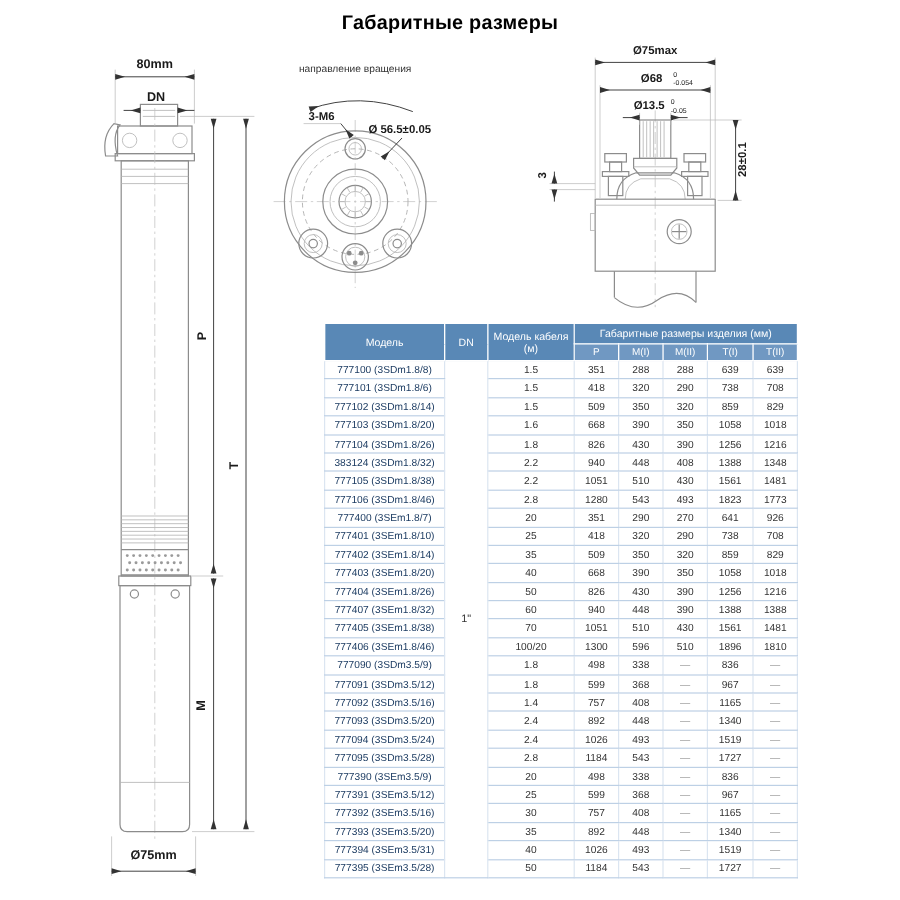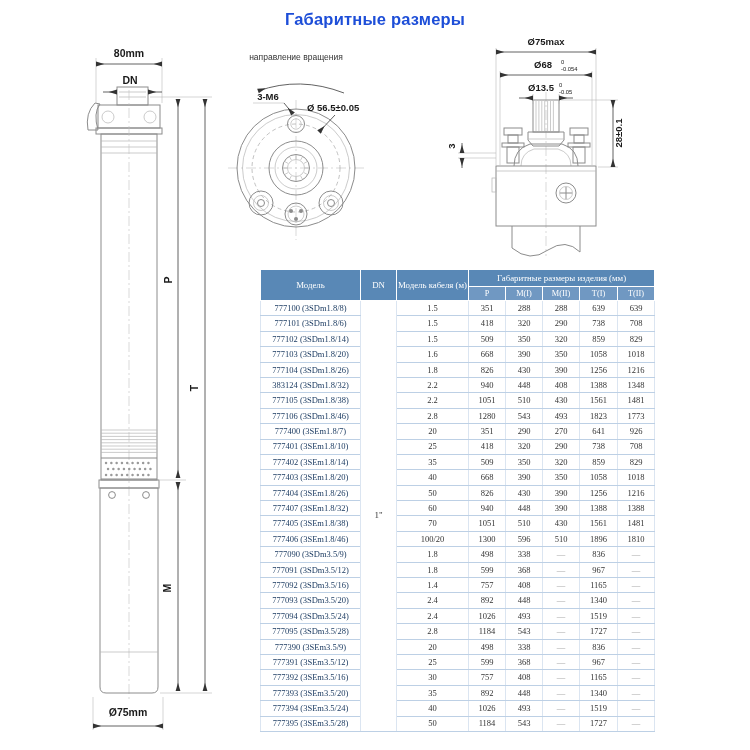--- a/index.html
+++ b/index.html
@@ -1,37 +1,37 @@
 <!DOCTYPE html>
 <html><head>
 <meta charset="utf-8">
 <style>
   html,body{margin:0;padding:0;background:#fff;}
   .page{position:relative;width:750px;height:750px;background:#fff;overflow:hidden;
         font-family:"Liberation Sans",sans-serif;}
   .page-title{position:absolute;top:10px;left:0;width:750px;text-align:center;
-        font-size:16.5px;font-weight:600;color:#1d4ed8;letter-spacing:.2px;}
+        font-size:16.5px;font-weight:600;color:#000000;letter-spacing:.2px;}
   
   .drawing-svg{position:absolute;left:0;top:0;}
   .geo{stroke:#8c8c8c;fill:none;stroke-width:1;}
   .geo-light{stroke:#b4b4b4;fill:none;stroke-width:.7;}
   .centerline{stroke:#bfbfbf;stroke-width:.6;fill:none;stroke-dasharray:10 3 2 3;}
   .ext{stroke:#b9b9b9;stroke-width:.6;fill:none;}
   .dim{stroke:#3a3a3a;stroke-width:.8;fill:none;
        marker-start:url(#ar);marker-end:url(#ar);}
   .leader{stroke:#3a3a3a;stroke-width:.8;fill:none;marker-end:url(#ar);}
   .halfdim{stroke:#3a3a3a;stroke-width:.8;fill:none;marker-end:url(#ar);}
   text{fill:#1a1a1a;}
   .lbl{font-size:10.5px;font-weight:600;}
   .lbl-md{font-size:9.5px;font-weight:600;}
   .lbl-sm{font-size:8.5px;font-weight:400;fill:#333;}
   .tol{font-size:5.8px;font-weight:400;}
   
-  .spec-table{position:absolute;left:260px;top:269px;width:394px;
-        border-collapse:collapse;table-layout:fixed;font-size:8.5px;color:#333;font-family:Liberation Serif, serif;}
+  .spec-table{position:absolute;left:270px;top:269px;width:394px;
+        border-collapse:collapse;table-layout:fixed;font-size:8.5px;color:#333;}
   .spec-table th{background:#5988b6;color:#fff;font-weight:400;
         border:1px solid #fff;padding:0;line-height:1.15;font-size:8.8px;}
   .spec-table tr.hdr-main th{height:16px;}
   .spec-table tr.hdr-sub th{height:13px;background:#7098c2;font-size:8.3px;}
   .spec-table td{border:1px solid;border-color:#bdd0e5 #dbe5f1;height:14.4px;
         padding:0;text-align:center;line-height:1;background:#fff;}
   .spec-table td.model-cell{color:#17375e;}
   .spec-table td.dn-cell{color:#333;font-size:9px;}
   .spec-table td.dash{color:#9a9a9a;}
 </style>
@@ -485,21 +485,21 @@
         <tr>
           <td class="model-cell">777393 (3SEm3.5/20)</td>
           <td class="num-cell">35</td>
           <td class="num-cell">892</td>
           <td class="num-cell">448</td>
           <td class="num-cell dash">—</td>
           <td class="num-cell">1340</td>
           <td class="num-cell dash">—</td>
         </tr>
         <tr>
-          <td class="model-cell">777394 (3SEm3.5/24)</td>
+          <td class="model-cell">777394 (3SEm3.5/31)</td>
           <td class="num-cell">40</td>
           <td class="num-cell">1026</td>
           <td class="num-cell">493</td>
           <td class="num-cell dash">—</td>
           <td class="num-cell">1519</td>
           <td class="num-cell dash">—</td>
         </tr>
         <tr>
           <td class="model-cell">777395 (3SEm3.5/28)</td>
           <td class="num-cell">50</td>

